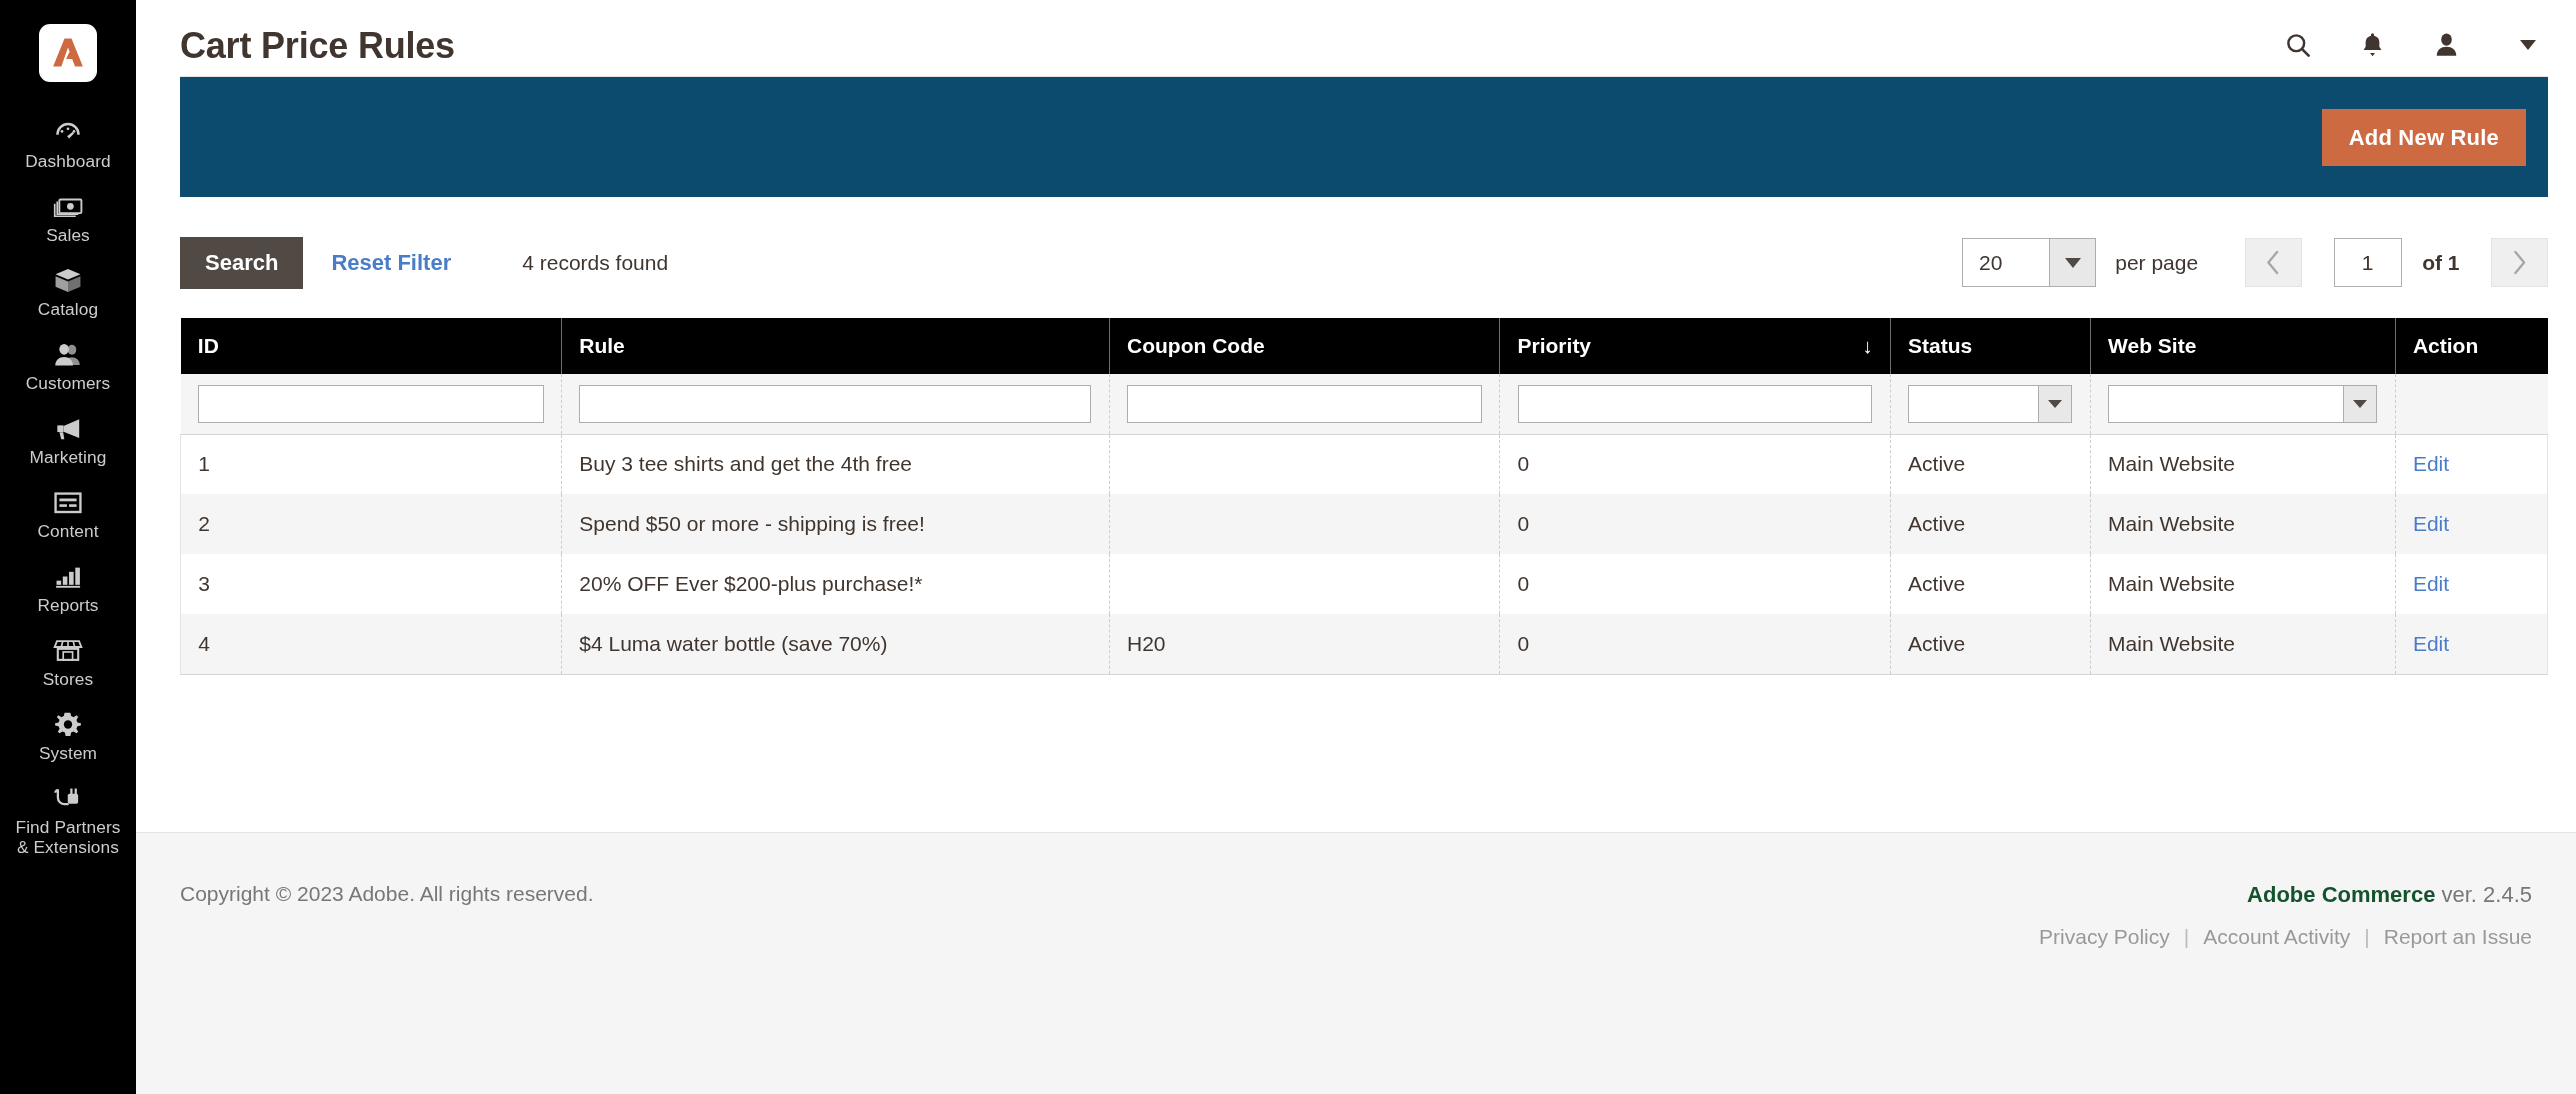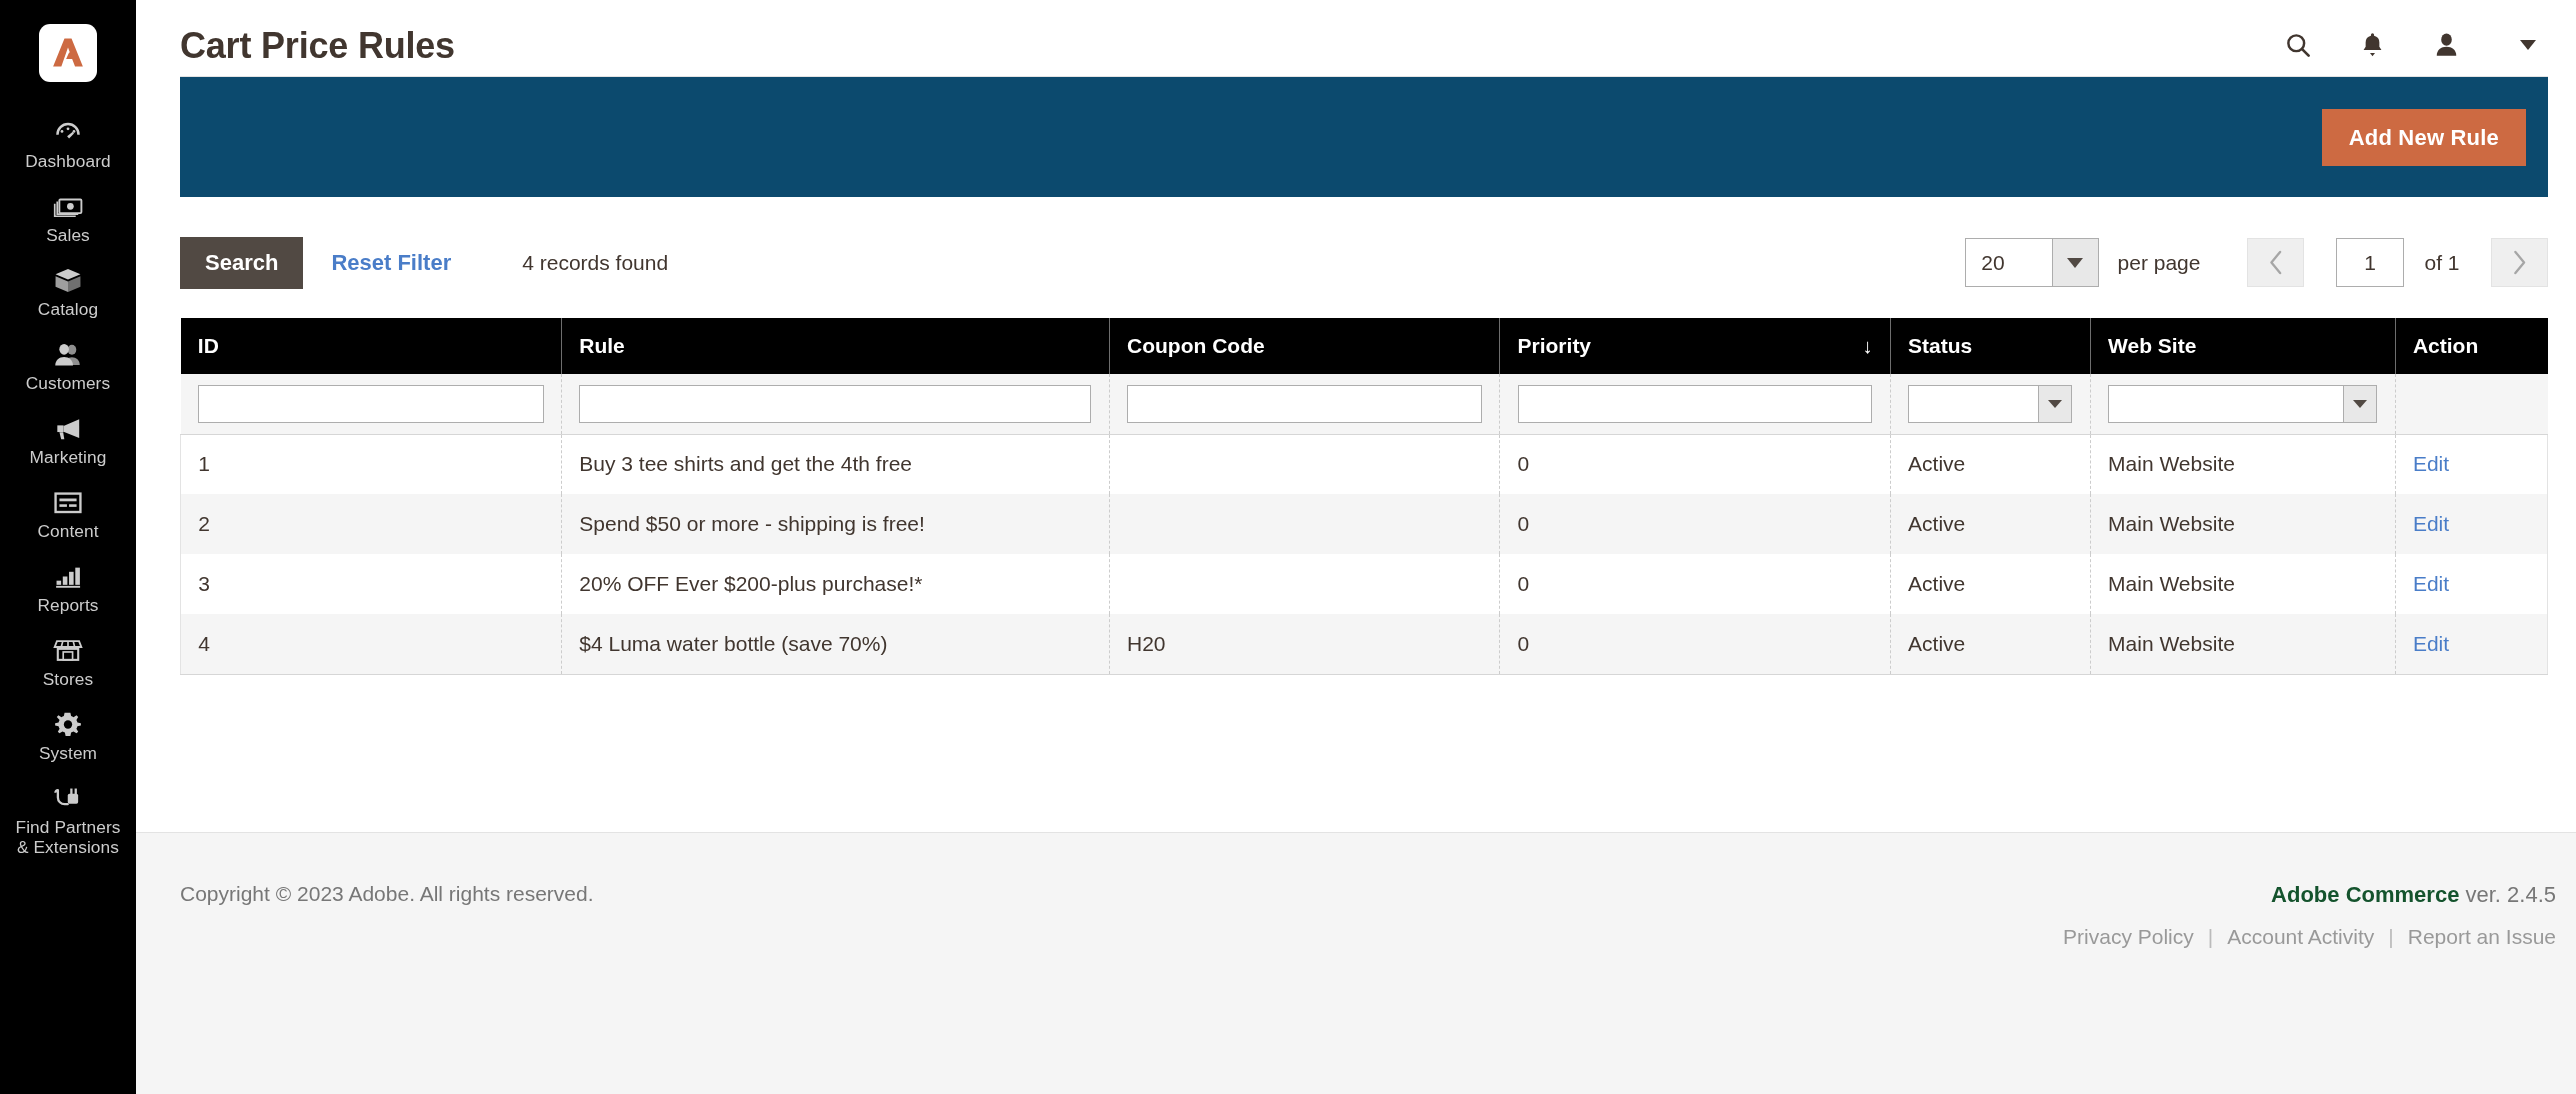--- a/index.html
+++ b/index.html
@@ -249,20 +249,21 @@
     color: #41362f;
     font-family: "Liberation Sans", sans-serif;
     margin-left: 31.5px;
     outline: none;
   }
   .pg-of {
     font-size: 21px;
     color: #41362f;
     margin-left: 20.5px;
     font-family: "Liberation Sans", sans-serif;
+    font-weight: bold;
   }
 
   
   .grid-wrap {
     margin: 25px 28px 0 44px;
   }
   table.grid {
     width: 100%;
     border-collapse: collapse;
     table-layout: fixed;
@@ -359,21 +360,21 @@
 
   
   .footer {
     margin-top: auto;
     background: #f5f5f5;
     border-top: 1.6px solid #e3e3e3;
     height: 262px;
     flex: 0 0 262px;
     display: flex;
     align-items: flex-start;
-    padding: 49px 20px 0 44px;
+    padding: 49px 44px 0 44px;
   }
   .copyright {
     font-size: 21px;
     color: #777777;
     font-family: "Liberation Sans", sans-serif;
   }
   .footer-right {
     margin-left: auto;
     text-align: right;
   }

